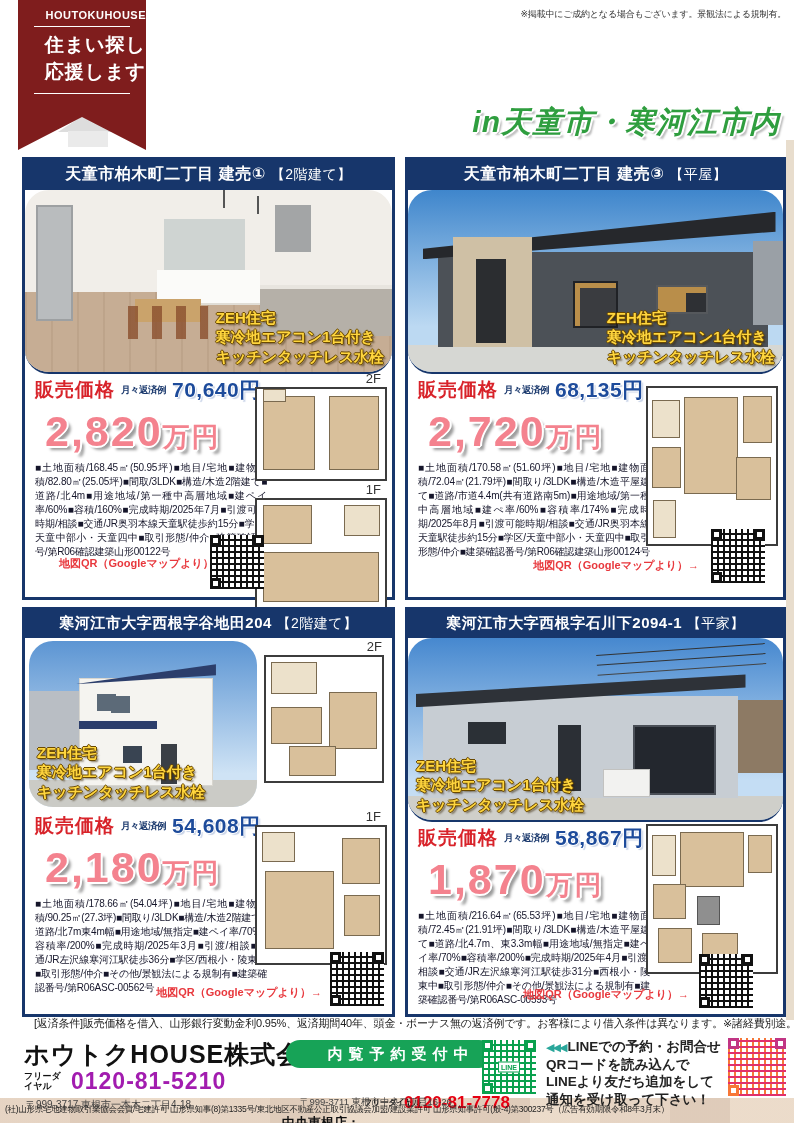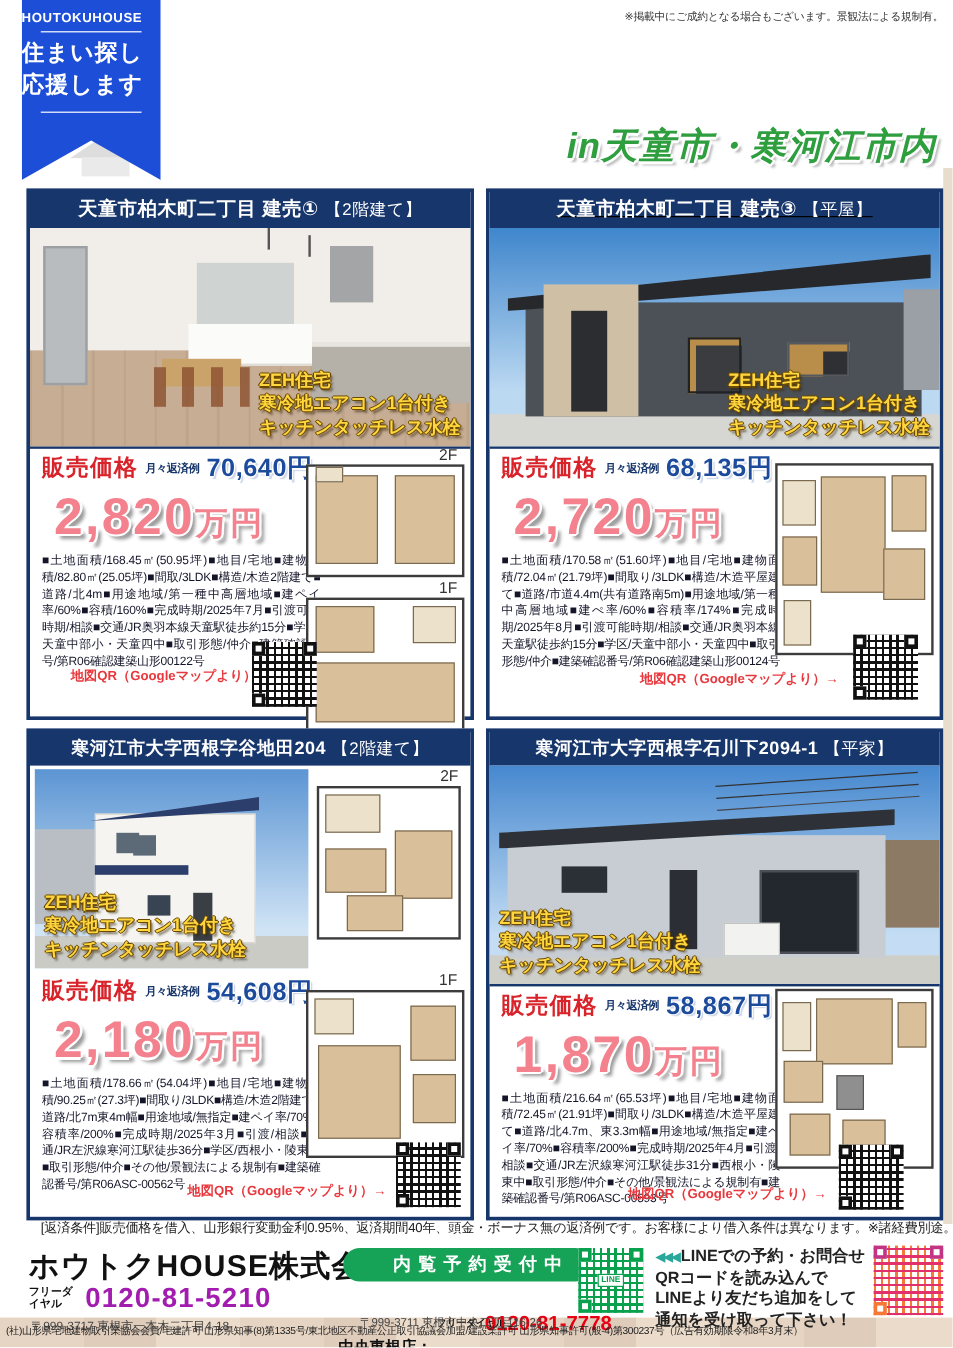--- a/index.html
+++ b/index.html
@@ -8,46 +8,46 @@
 
   
   .edge-right{position:absolute;right:0;top:140px;width:8px;height:880px;background:#d9c6ab;opacity:.6;}
   .wood-band{position:absolute;left:0;right:0;bottom:0;height:25px;
     background:repeating-linear-gradient(90deg,#c8a07b 0 70px,#b88d66 70px 130px,#d4b08a 130px 200px);opacity:.45;}
   .bg-house{position:absolute;left:58px;top:112px;width:60px;height:36px;opacity:.5;z-index:0;}
   .bg-house .rf{position:absolute;left:0;top:0;width:100%;height:20px;background:#bdbdbd;clip-path:polygon(50% 0,100% 100%,0 100%);}
 
   
   .top-note{position:absolute;right:8px;top:8px;font-size:9px;color:#333;letter-spacing:-.2px;}
-  .ribbon{position:absolute;left:18px;top:0;width:116px;height:150px;background:#1d4ed8;z-index:2;
-    clip-path:polygon(0 0,100% 0,100% 100%,50% 78%,0 100%);color:#fff;text-align:left;}
+  .ribbon{position:absolute;left:18px;top:0;width:128px;height:150px;background:#7f1d1d;z-index:2;
+    clip-path:polygon(0 0,100% 0,100% 100%,50% 78%,0 100%);color:#fff;text-align:right;}
   .ribbon .brand{font-size:11px;font-weight:bold;letter-spacing:.5px;margin-top:9px;}
   .ribbon .bar{height:1px;background:#fff;margin:5px 16px;}
   .ribbon .slogan{font-size:19px;font-weight:bold;line-height:1.4;margin-top:3px;letter-spacing:1px;}
   .main-title{position:absolute;left:148px;top:16px;width:644px;text-align:center;white-space:nowrap;
     font-size:71px;font-weight:900;letter-spacing:6px;color:#f2a2a8;
     text-shadow:-3px 0 0 #9b1010,3px 0 0 #9b1010,0 -3px 0 #9b1010,0 3px 0 #9b1010,
       -2px -2px 0 #9b1010,2px 2px 0 #9b1010,-2px 2px 0 #9b1010,2px -2px 0 #9b1010,6px 6px 0 #d9d9d9;}
   .sub-title{position:absolute;right:14px;top:102px;white-space:nowrap;font-style:italic;
     font-size:30px;font-weight:900;color:#2f9e3f;letter-spacing:1px;
     text-shadow:-2px 0 0 #fff,2px 0 0 #fff,0 -2px 0 #fff,0 2px 0 #fff,-1px -1px 0 #fff,1px 1px 0 #fff,3px 3px 2px #bbb;}
 
   
   .panels{position:absolute;left:22px;top:157px;width:720px;height:862px;}
   .panel{position:absolute;background:#fff;border:3px solid #17366b;box-sizing:border-box;}
   #p1{left:0;top:0;width:373px;height:443px;}
-  #p2{left:383px;top:0;width:381px;height:443px;text-decoration:underline;}
+  #p2{left:383px;top:0;width:381px;height:443px;}
   #p3{left:0;top:450px;width:373px;height:410px;}
   #p4{left:383px;top:450px;width:381px;height:410px;}
   .panel-header{background:#17366b;color:#fff;text-align:center;font-size:16px;font-weight:bold;
     padding:4px 0 5px;white-space:nowrap;letter-spacing:.5px;}
   #p3 .panel-header,#p4 .panel-header{font-size:15px;}
   .tag{font-size:14px;font-weight:normal;}
 
-  .photo{position:relative;overflow:hidden;border-bottom:2px solid #17366b;height:182px;}
+  .photo{position:relative;overflow:hidden;border-bottom:2px solid #17366b;height:182px;border-radius:24px;}
   .shp{position:absolute;}
   .zeh{position:absolute;font-weight:900;font-size:15px;line-height:1.3;color:#ffd63e;z-index:5;
     text-shadow:-1px 0 0 #6b4a00,1px 0 0 #6b4a00,0 -1px 0 #6b4a00,0 1px 0 #6b4a00,2px 2px 2px rgba(50,33,0,.65);}
   .zeh.zr{right:8px;bottom:6px;}
   .zeh.zl{left:8px;bottom:6px;}
 
   .info-col{position:absolute;left:10px;width:232px;}
   #p1 .info-col,#p2 .info-col{top:216px;}
   #p3 .info-col{top:202px;}
   #p4 .info-col{top:214px;}

